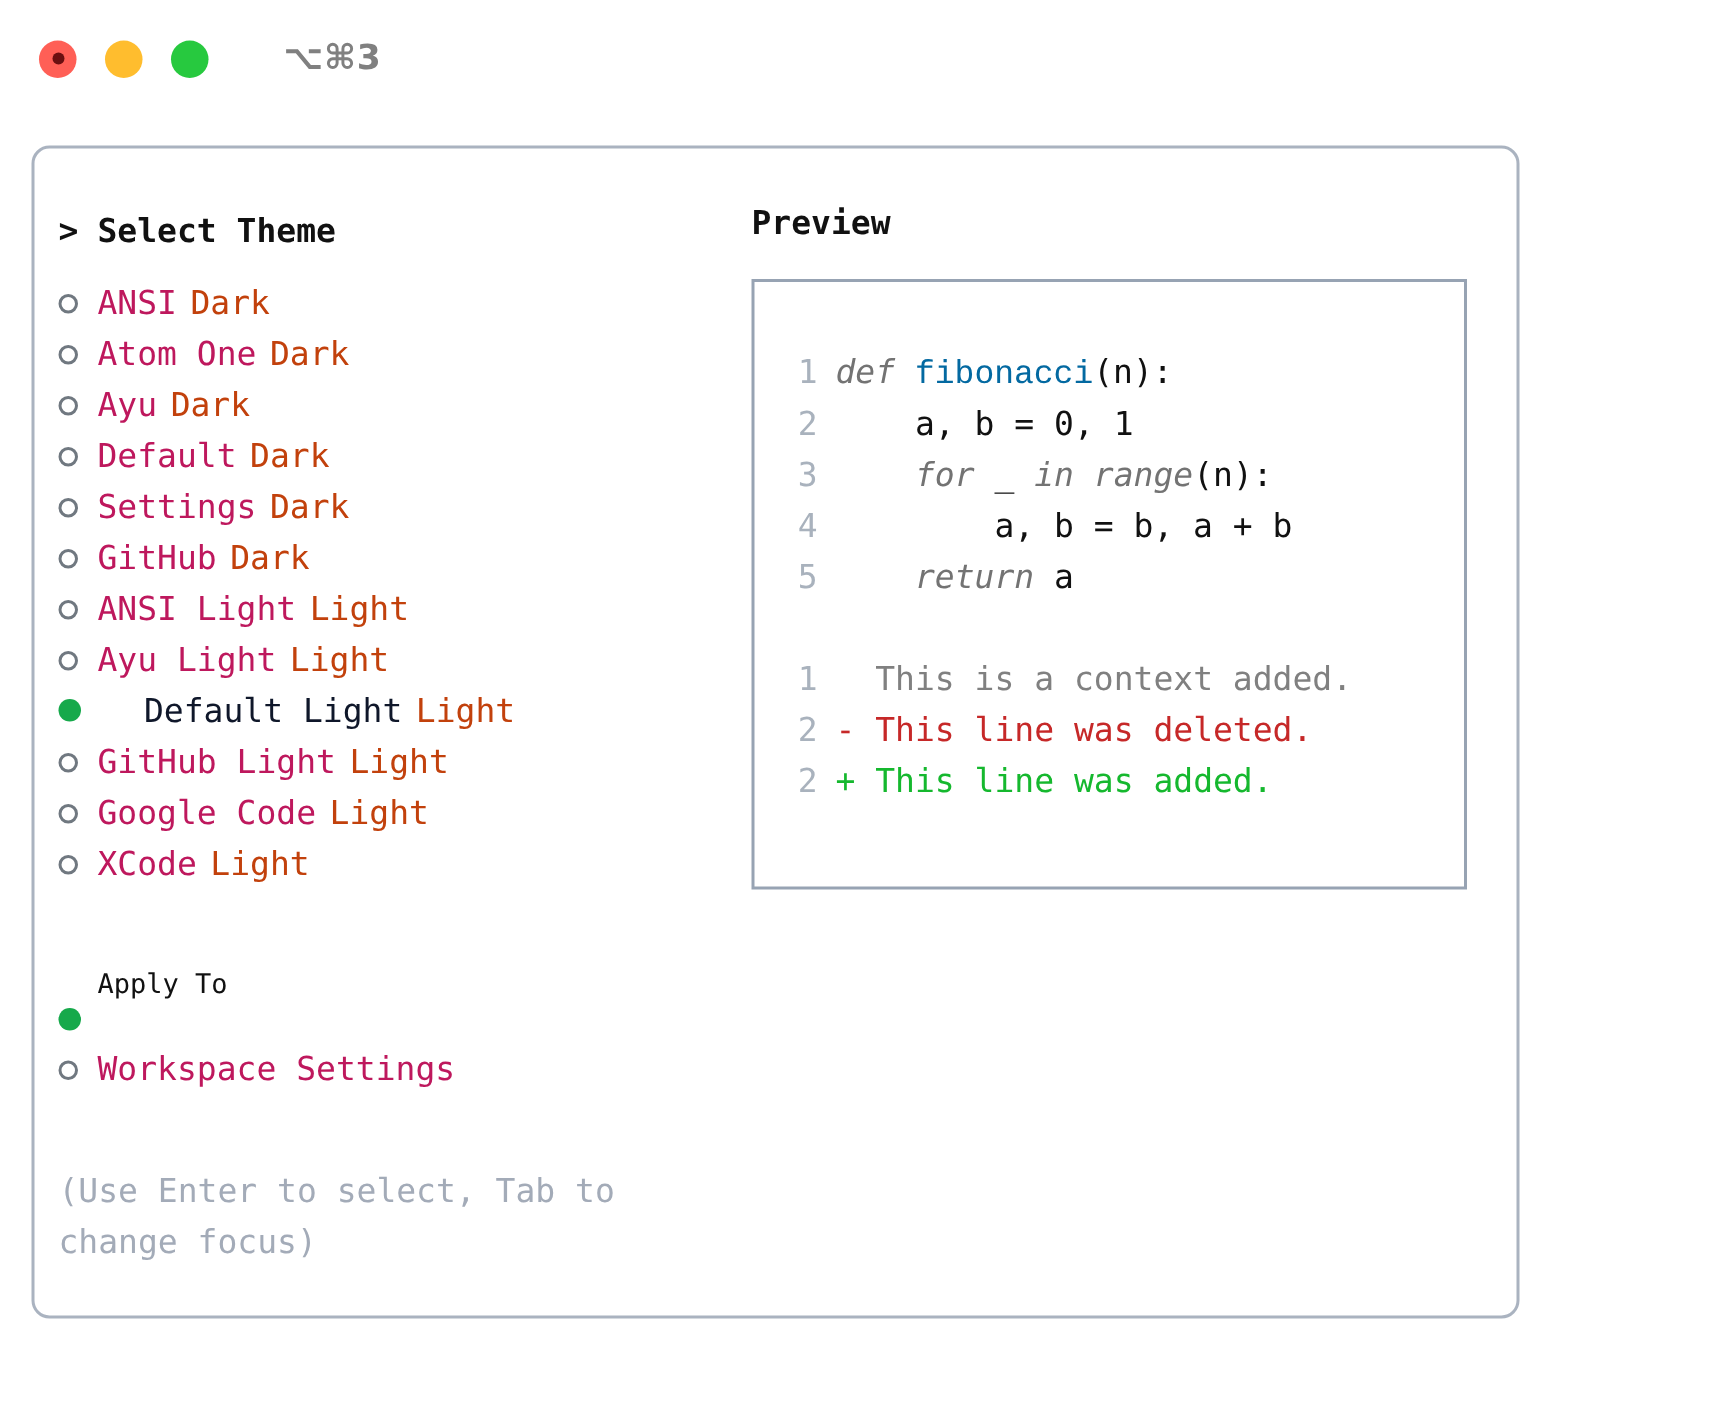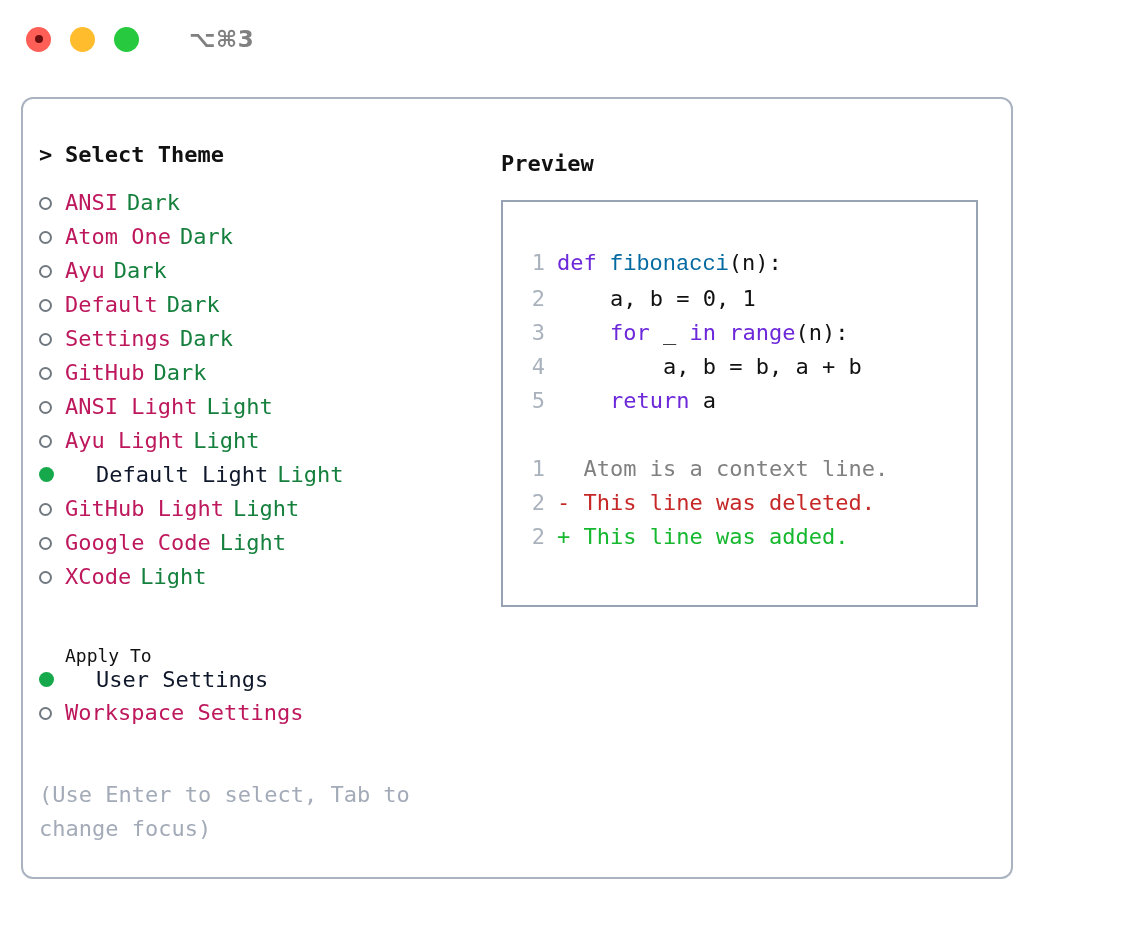--- a/index.html
+++ b/index.html
@@ -114,41 +114,41 @@
   }
   .radio-on {
     width: 15px; height: 15px;
     border-radius: 50%;
     background: #16a94b;
     display: inline-block;
   }
 
   .label      { color: #be185d; }
   .label.sel  { color: #0f172a; margin-left: 31px; }
-  .tag        { color: #15803d; margin-left: 9px; margin-top: 14px; }
+  .tag        { color: #c2410c; margin-left: 9px; margin-top: 14px; }
 
   .section-head {
     color: #111111;
     font-size: 18px;
   }
 
   .spacer-lg { height: 44px; }
 
   .hint {
     margin-top: 48px;
     font-size: 22px;
     color: #a3abb8;
     line-height: 34px;
     width: 412px;
   }
 
   
   .right-col {
     position: absolute;
-    left: 478px; top: 52px;
+    left: 478px; top: 38px;
     width: 500px;
   }
 
   .preview-title {
     font-size: 22px;
     font-weight: bold;
     color: #111111;
     margin-bottom: 24px;
   }
 
@@ -169,21 +169,21 @@
 
   .lineno {
     flex: 0 0 30px;
     text-align: right;
     color: #a9b2bd;
     margin-right: 12px;
   }
 
   .code-text { color: #111111; }
 
-  .kw   { color: #6d28d9; }
+  .kw   { color: #737373; font-style: italic; }
   .fn   { color: #0369a1; font-family: Liberation Mono, monospace; }
   .plain{ color: #111111; }
 
   .blank-line { height: 34px; }
 
   .diff-ctx { color: #808080; }
   .diff-del { color: #c62828; }
   .diff-add { color: #15b82e; }
 </style>
 </head>
@@ -228,41 +228,41 @@
           </div>
 
         <div class="spacer-lg"></div>
 
         <div class="row">
           <span class="bullet-slot"></span>
           <span class="section-head">Apply To</span>
         </div>
 
         <div id="apply-list">
-            <div class="row"><span class="bullet-slot"><span class="radio-on"></span></span><span class="label sel">User Settings</span></div>
+            <div class="row"><span class="bullet-slot"><span class="radio-on"></span></span></div>
             <div class="row"><span class="bullet-slot"><span class="radio-off"></span></span><span class="label">Workspace Settings</span></div>
           </div>
 
         <div class="hint">(Use Enter to select, Tab to change focus)</div>
       </div>
 
       <div class="right-col">
         <div class="preview-title">Preview</div>
 
         <div class="code-box">
           <div id="code-lines">
               <div class="code-line"><span class="lineno">1</span><span class="code-text"><span class="kw">def</span><span class="plain"> </span><span class="fn">fibonacci</span><span class="plain">(n):</span></span></div>
               <div class="code-line"><span class="lineno">2</span><span class="code-text"><span class="plain">    a, b = 0, 1</span></span></div>
               <div class="code-line"><span class="lineno">3</span><span class="code-text"><span class="plain">    </span><span class="kw">for</span><span class="plain"> _ </span><span class="kw">in</span><span class="plain"> </span><span class="kw">range</span><span class="plain">(n):</span></span></div>
               <div class="code-line"><span class="lineno">4</span><span class="code-text"><span class="plain">        a, b = b, a + b</span></span></div>
               <div class="code-line"><span class="lineno">5</span><span class="code-text"><span class="plain">    </span><span class="kw">return</span><span class="plain"> a</span></span></div>
             </div>
           <div class="blank-line"></div>
           <div id="diff-lines">
-              <div class="code-line"><span class="lineno">1</span><span class="diff-ctx"> </span><span class="diff-ctx"> Atom is a context line.</span></div>
+              <div class="code-line"><span class="lineno">1</span><span class="diff-ctx"> </span><span class="diff-ctx"> This is a context added.</span></div>
               <div class="code-line"><span class="lineno">2</span><span class="diff-del">-</span><span class="diff-del"> This line was deleted.</span></div>
               <div class="code-line"><span class="lineno">2</span><span class="diff-add">+</span><span class="diff-add"> This line was added.</span></div>
             </div>
         </div>
       </div>
 
     </div>
   </div>
 </div>
 

